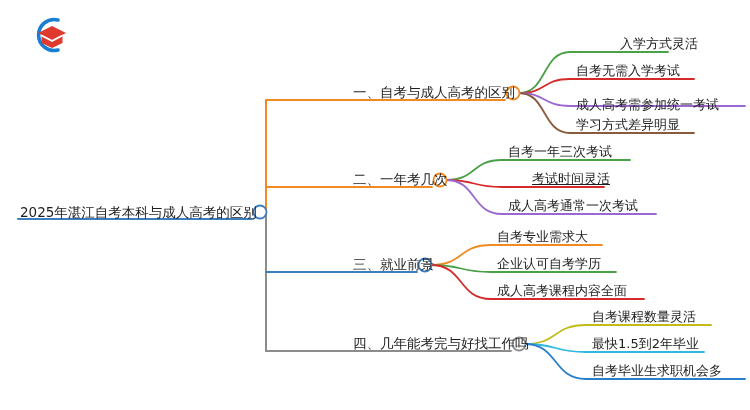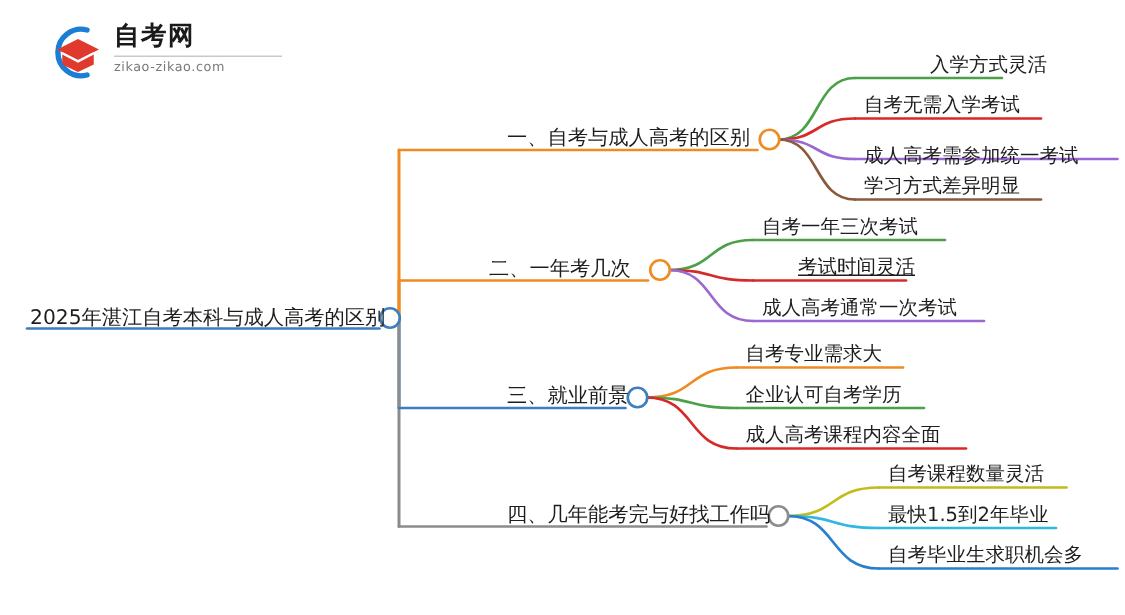--- a/index.html
+++ b/index.html
@@ -76,43 +76,39 @@
     white-space: nowrap;
     line-height: 1;
   }
   .root-label {
     font-size: 13.5px;
     color: #1d1d1d;
   }
   .l1-label {
     font-size: 13.5px;
     color: #1d1d1d;
+    margin-left: 15px;
   }
   .l2-label {
     font-size: 13px;
     color: #1d1d1d;
   }
 </style>
 </head>
 <body>
 
 <div id="canvas">
 
   <div id="logo">
     <svg id="logo-mark" viewBox="0 0 44 42">
       <path d="M30 6 A15.5 15.5 0 1 0 30 36" fill="none" stroke="#1a7fd4" stroke-width="3.6" stroke-linecap="round"></path>
       <path d="M24 12 L38 19 L24 26 L10 19 Z" fill="#e03a2f"></path>
       <path d="M13.5 21.5 L13.5 29 L24 34 L34.5 29 L34.5 21.5 L24 26.5 Z" fill="#e03a2f"></path>
       <path d="M13.5 21.5 L24 27 L34.5 21.5" fill="none" stroke="#ffffff" stroke-width="1.6"></path>
     </svg>
-    <div id="logo-text-wrap">
-      <span class="logo-cn">自考网</span>
-      <div class="logo-rule"></div>
-      <span class="logo-en">zikao-zikao.com</span>
-    </div>
   </div>
 
   <svg id="map-svg" viewBox="0 0 750 410">
     <g id="edges">
         <path d="M 266 212 C 266 212, 266 100, 266 100" stroke="#ef8b22" stroke-width="2" fill="none" stroke-linecap="round"></path>
         <path d="M 519 93 C 547.05 93, 541.95 52, 570 52" stroke="#4aa148" stroke-width="1.8" fill="none" stroke-linecap="round"></path>
         <path d="M 519 93 C 547.05 93, 541.95 79, 570 79" stroke="#d62a2a" stroke-width="1.8" fill="none" stroke-linecap="round"></path>
         <path d="M 519 93 C 547.05 93, 541.95 106, 570 106" stroke="#9a68d0" stroke-width="1.8" fill="none" stroke-linecap="round"></path>
         <path d="M 519 93 C 547.05 93, 541.95 133, 570 133" stroke="#8a5a3c" stroke-width="1.8" fill="none" stroke-linecap="round"></path>
         <path d="M 266 212 C 266 212, 266 187, 266 187" stroke="#ef8b22" stroke-width="2" fill="none" stroke-linecap="round"></path>
@@ -157,21 +153,21 @@
       </g>
   </svg>
 
   <div id="labels">
       <div class="node-label root-label" style="left: 20px; top: 206px; text-align: center;">2025年湛江自考本科与成人高考的区别</div>
       <div class="node-label l1-label" style="left: 338px; top: 86px;">一、自考与成人高考的区别</div>
       <div class="node-label l2-label" style="left: 596px; top: 37px; margin-left: 24px;">入学方式灵活</div>
       <div class="node-label l2-label" style="left: 576px; top: 64px;">自考无需入学考试</div>
       <div class="node-label l2-label" style="left: 576px; top: 98px;">成人高考需参加统一考试</div>
       <div class="node-label l2-label" style="left: 576px; top: 118px;">学习方式差异明显</div>
-      <div class="node-label l1-label" style="left: 326px; top: 173px; text-align: center;">二、一年考几次</div>
+      <div class="node-label l1-label" style="left: 338px; top: 173px; text-align: center;">二、一年考几次</div>
       <div class="node-label l2-label" style="left: 508px; top: 145px;">自考一年三次考试</div>
       <div class="node-label l2-label" style="left: 532px; top: 172px; text-decoration: underline;">考试时间灵活</div>
       <div class="node-label l2-label" style="left: 508px; top: 199px;">成人高考通常一次考试</div>
       <div class="node-label l1-label" style="left: 338px; top: 258px;">三、就业前景</div>
       <div class="node-label l2-label" style="left: 497px; top: 230px;">自考专业需求大</div>
       <div class="node-label l2-label" style="left: 497px; top: 257px; text-align: right;">企业认可自考学历</div>
       <div class="node-label l2-label" style="left: 497px; top: 284px;">成人高考课程内容全面</div>
       <div class="node-label l1-label" style="left: 338px; top: 337px;">四、几年能考完与好找工作吗</div>
       <div class="node-label l2-label" style="left: 592px; top: 310px;">自考课程数量灵活</div>
       <div class="node-label l2-label" style="left: 592px; top: 337px;">最快1.5到2年毕业</div>

